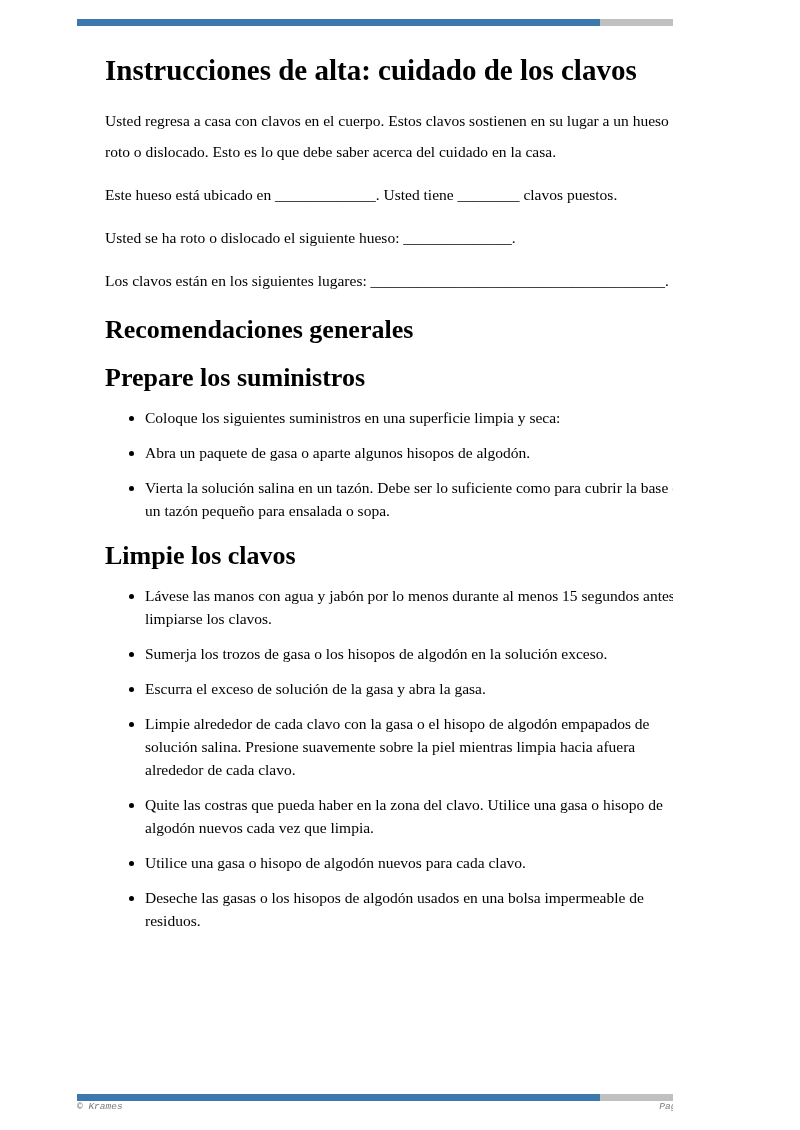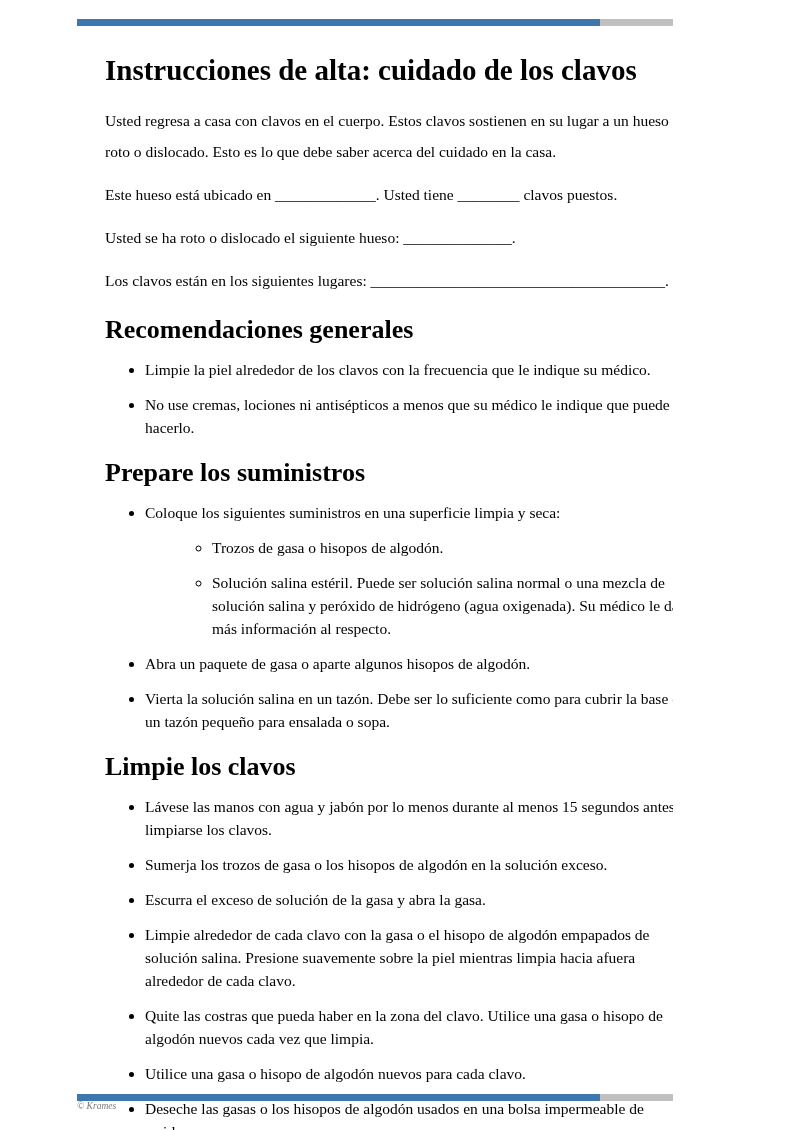--- a/index.html
+++ b/index.html
@@ -65,21 +65,21 @@
     line-height: 23px;
     margin: 0 0 12px 0;
   }
   .footer-row {
     position: absolute;
     left: 77px;
     top: 1101px;
     width: 645px;
     display: flex;
     justify-content: space-between;
-    font-family: Liberation Serif, serif;
+    font-family: Liberation Mono, monospace;
     font-style: italic;
     font-size: 9.5px;
     color: #7a7a7a;
   }
 </style>
 </head>
 <body>
 
 <div class="page">
 
@@ -92,35 +92,27 @@
 
     <h1>Instrucciones de alta: cuidado de los clavos</h1>
 
     <p>Usted regresa a casa con clavos en el cuerpo. Estos clavos sostienen en su lugar a un hueso roto o dislocado. Esto es lo que debe saber acerca del cuidado en la casa.</p>
     <p>Este hueso está ubicado en _____________. Usted tiene ________ clavos puestos.</p>
     <p>Usted se ha roto o dislocado el siguiente hueso: ______________.</p>
     <p>Los clavos están en los siguientes lugares: ______________________________________.</p>
 
     <section>
       <h2>Recomendaciones generales</h2>
-      <ul class="level1">
-        <li>Limpie la piel alrededor de los clavos con la frecuencia que le indique su médico.</li>
-        <li>No use cremas, lociones ni antisépticos a menos que su médico le indique que puede hacerlo.</li>
-      </ul>
     </section>
 
     <section>
       <h2>Prepare los suministros</h2>
       <ul class="level1">
         <li>
           <span>Coloque los siguientes suministros en una superficie limpia y seca:</span>
-          <ul class="level2">
-            <li>Trozos de gasa o hisopos de algodón.</li>
-            <li>Solución salina estéril. Puede ser solución salina normal o una mezcla de solución salina y peróxido de hidrógeno (agua oxigenada). Su médico le dará más información al respecto.</li>
-          </ul>
         </li>
         <li>Abra un paquete de gasa o aparte algunos hisopos de algodón.</li>
         <li>Vierta la solución salina en un tazón. Debe ser lo suficiente como para cubrir la base de un tazón pequeño para ensalada o sopa.</li>
       </ul>
     </section>
 
     <section>
       <h2>Limpie los clavos</h2>
       <ul class="level1">
         <li>Lávese las manos con agua y jabón por lo menos durante al menos 15 segundos antes de limpiarse los clavos.</li>

